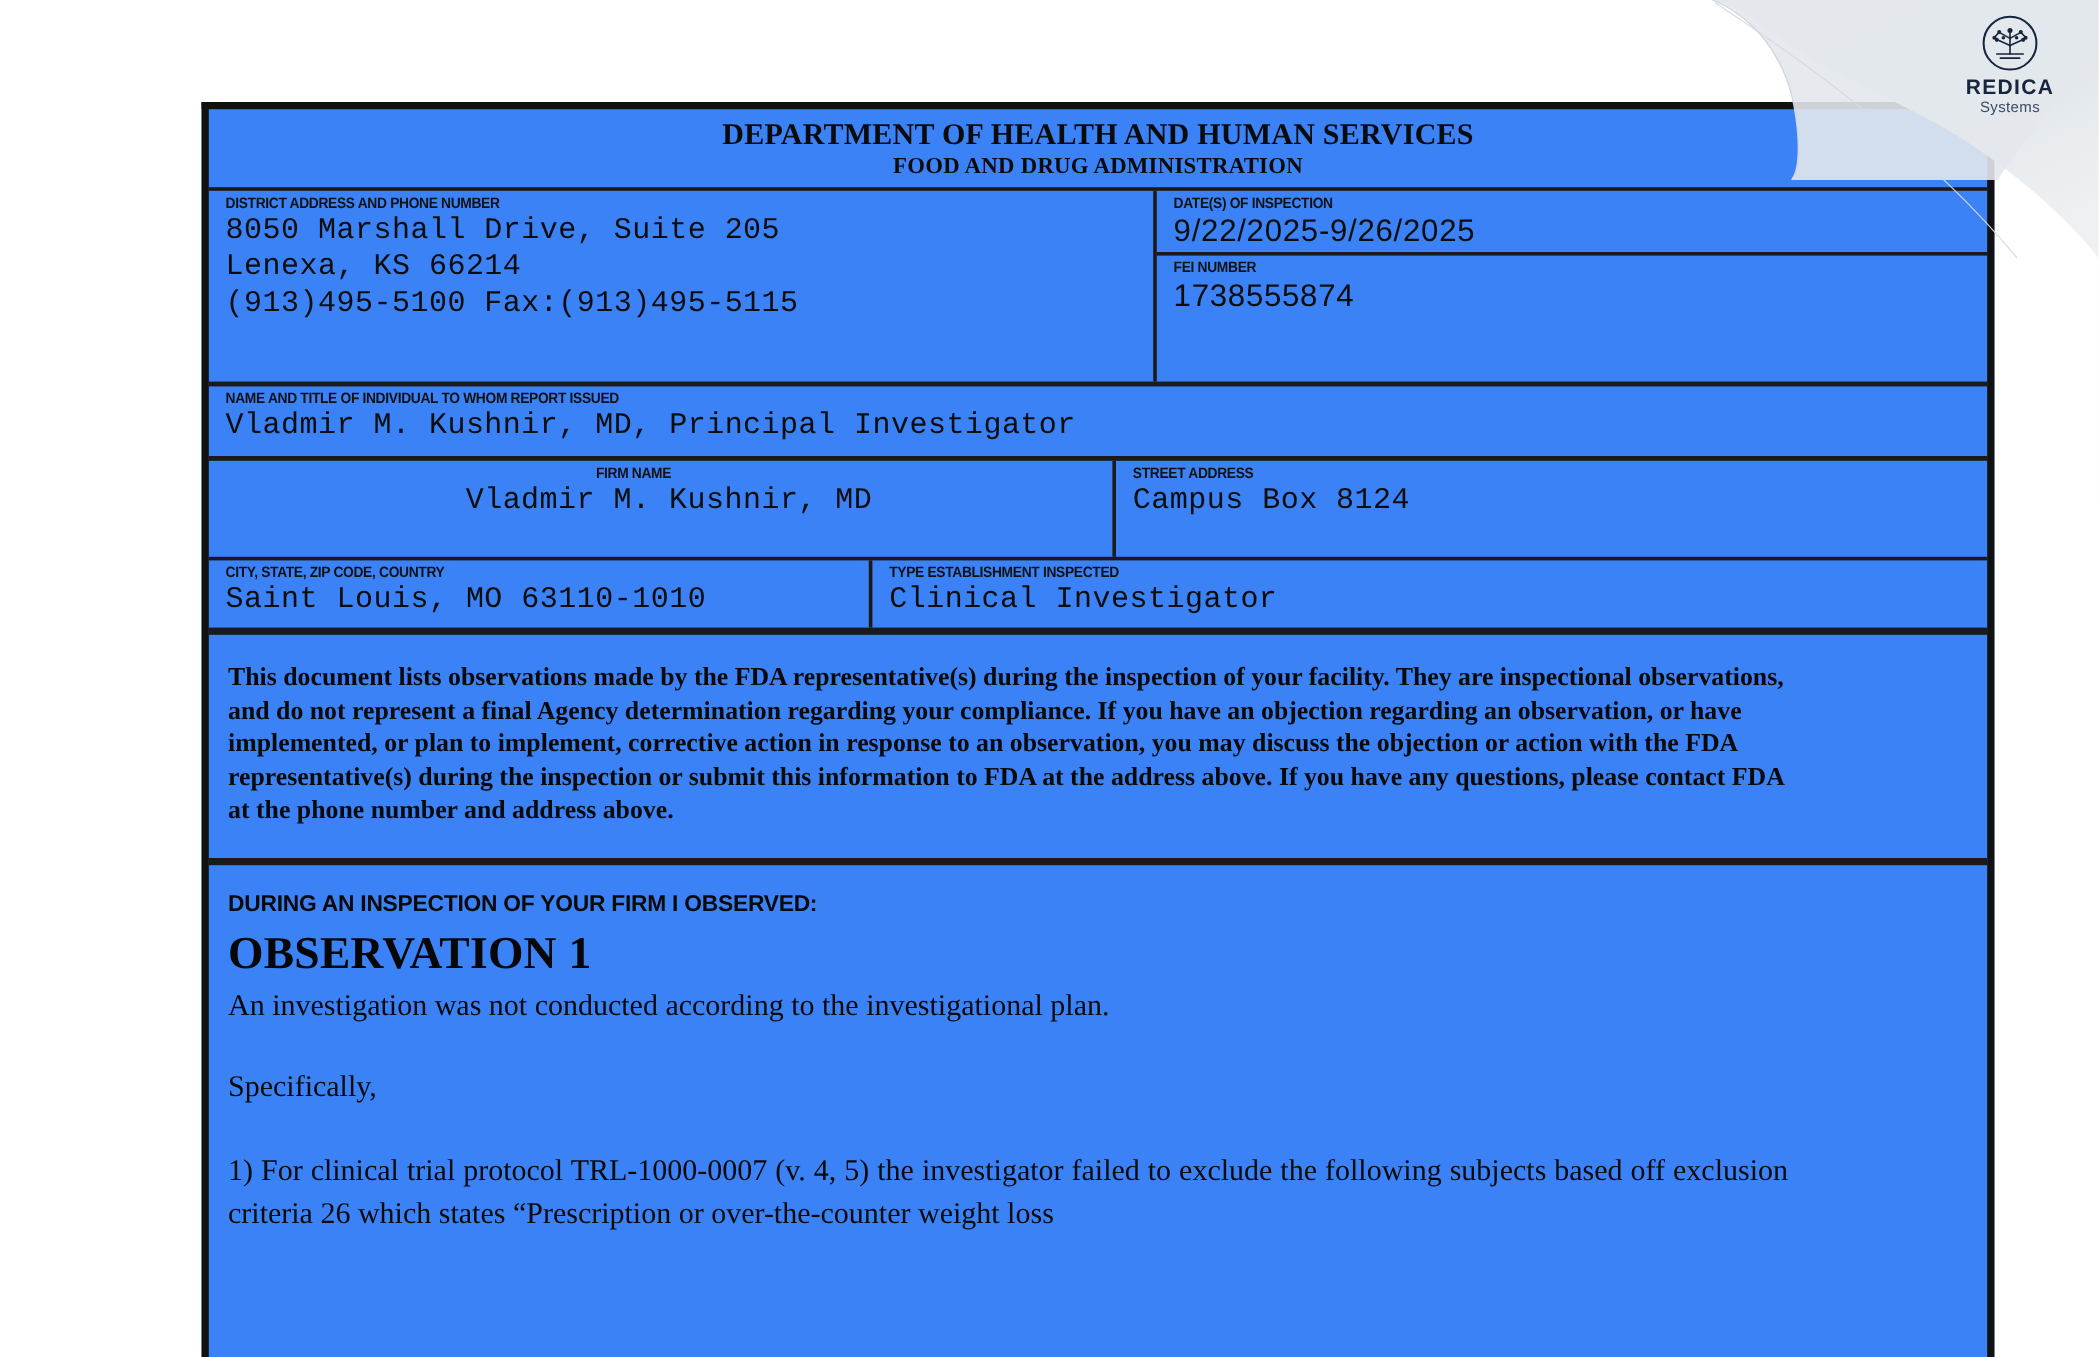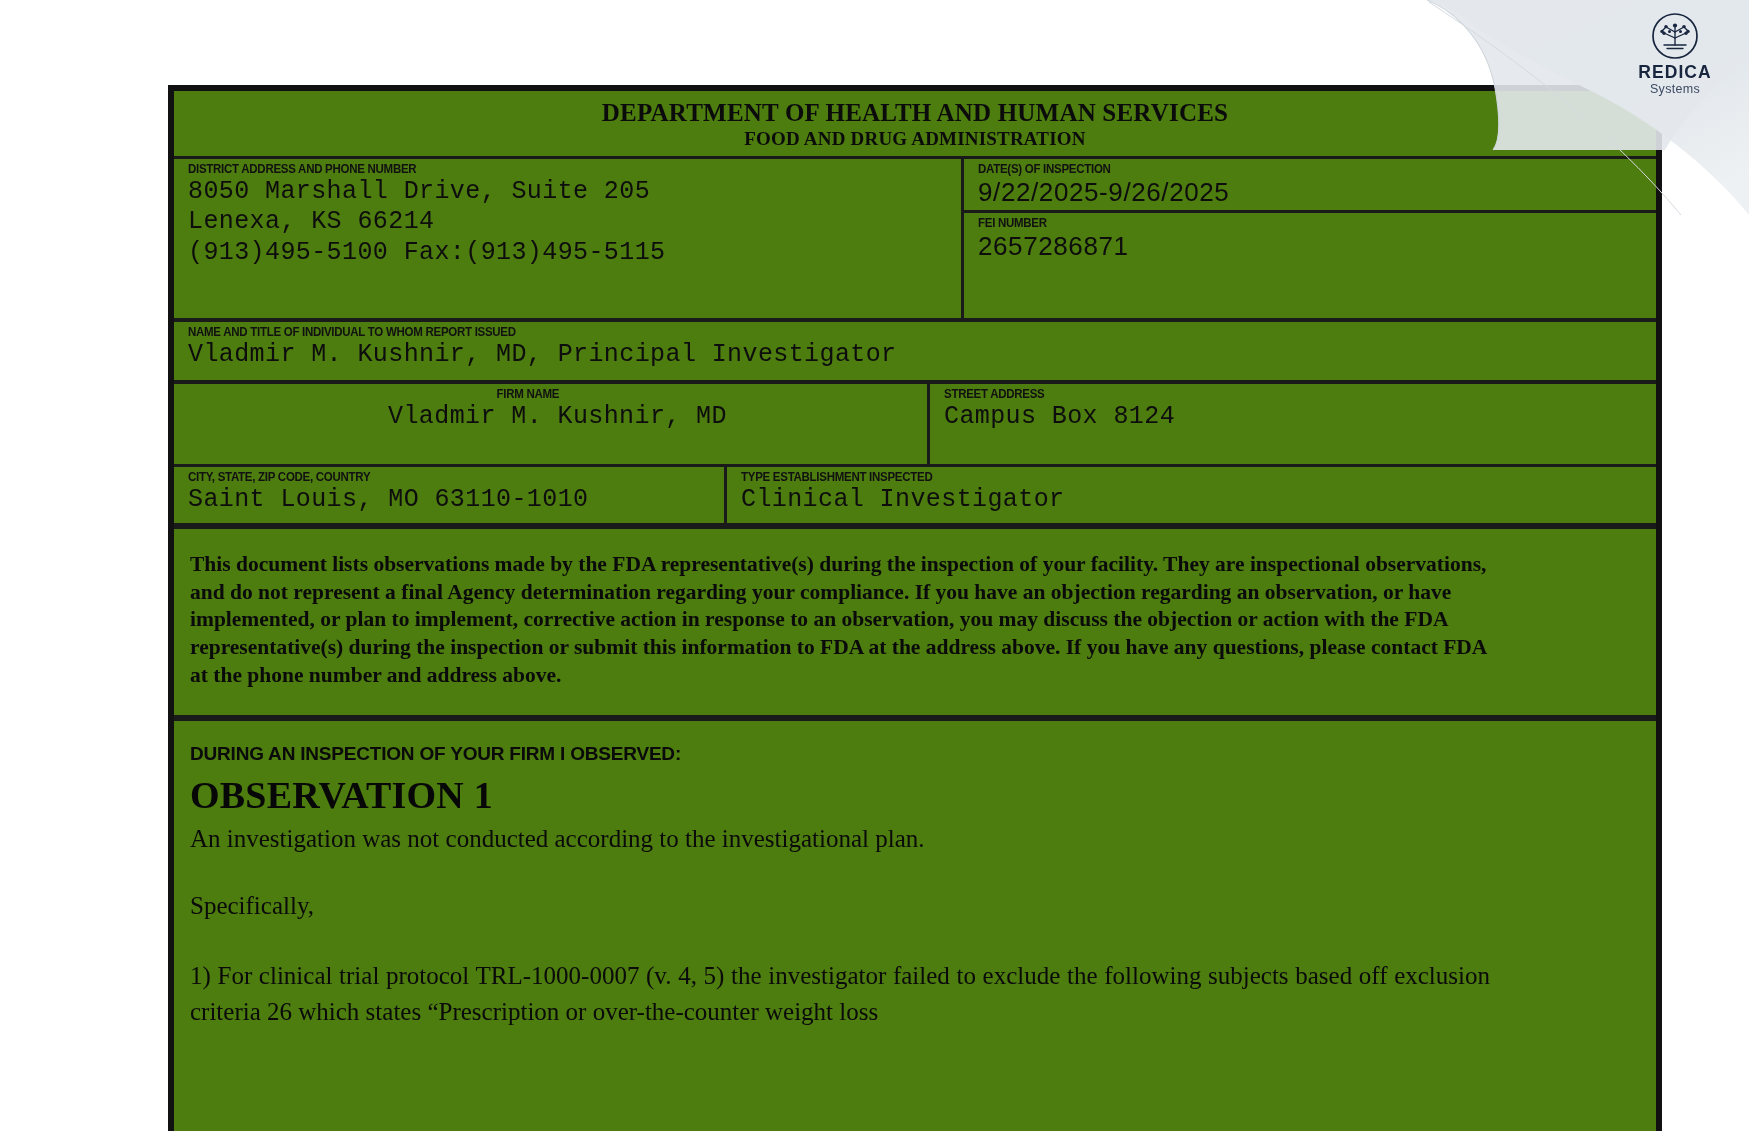--- a/index.html
+++ b/index.html
@@ -19,21 +19,21 @@
     background: #ffffff;
   }
 
   
   #form-sheet {
     position: absolute;
     left: 168px;
     top: 85px;
     width: 1494px;
     height: 1046px;
-    background: #4d7c0f;
+    background: #3b82f6;
     border-left: 6px solid #111111;
     border-right: 6px solid #111111;
     border-top: 6px solid #111111;
   }
 
   
   .title-block {
     text-align: center;
     padding: 8px 0 5px 0;
     border-bottom: 3px solid #1a1a1a;
@@ -245,21 +245,21 @@
         <div class="fld-value">Lenexa, KS 66214</div>
         <div class="fld-value">(913)495-5100 Fax:(913)495-5115</div>
       </div>
       <div class="row1-right">
         <div class="cell-dates">
           <div class="fld-label">DATE(S) OF INSPECTION</div>
           <div class="fld-value-sans">9/22/2025-9/26/2025</div>
         </div>
         <div class="cell-fei">
           <div class="fld-label">FEI NUMBER</div>
-          <div class="fld-value-sans">2657286871</div>
+          <div class="fld-value-sans">1738555874</div>
         </div>
       </div>
     </div>
 
     <div class="row2">
       <div class="fld-label">NAME AND TITLE OF INDIVIDUAL TO WHOM REPORT ISSUED</div>
       <div class="fld-value">Vladmir M. Kushnir, MD, Principal Investigator</div>
     </div>
 
     <div class="row3">

